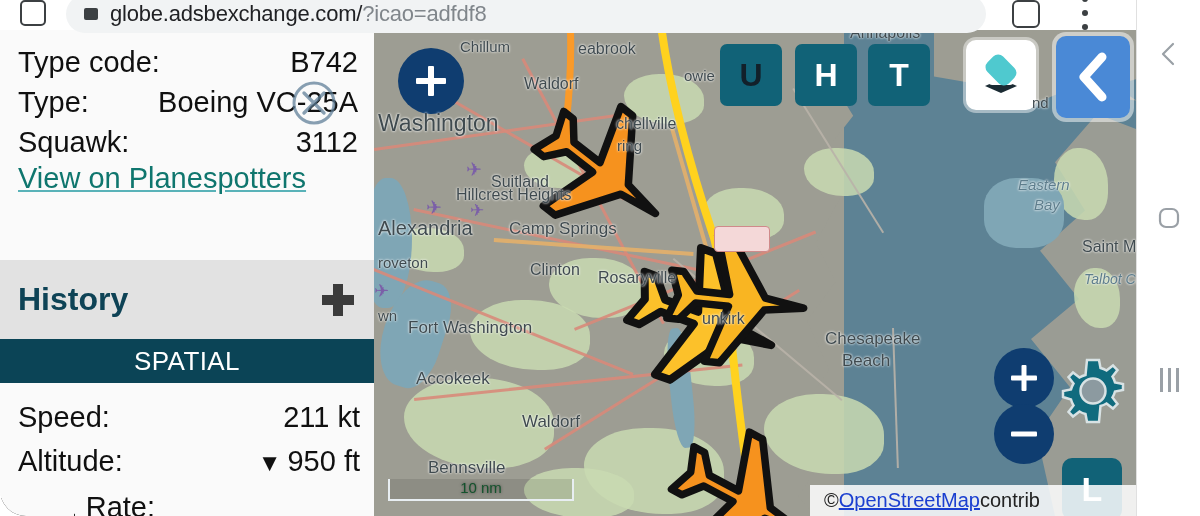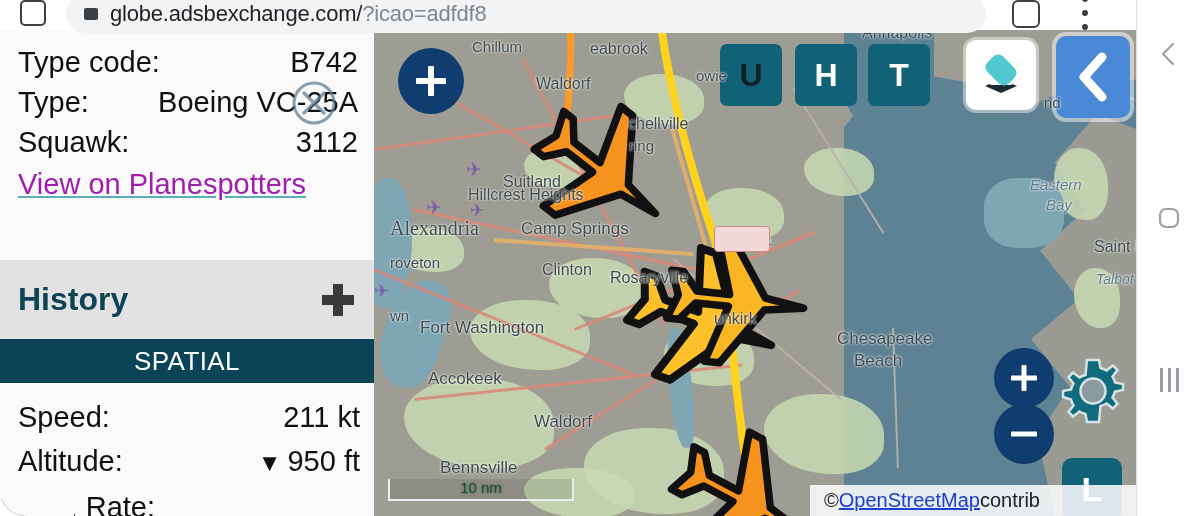--- a/index.html
+++ b/index.html
@@ -236,23 +236,23 @@
   .kv {
     display: flex; justify-content: space-between; align-items: baseline;
     font-size: 29px; color: #101010;
     line-height: 40px;
     padding-right: 6px;
   }
   .kv .k { color: #101010; }
   .kv .v { color: #101010; text-align: right; }
   #planespotters-link {
     display: inline-block;
-    margin-top: 6px;
+    margin-top: 0;
     font-size: 29px;
-    color: #a21caf;
+    color: #0f766e;
     text-decoration: underline;
     text-decoration-color: #59b2b8;
     cursor: pointer;
   }
   #close-x {
     position: absolute; left: 290px; top: 51px;
     width: 48px; height: 48px;
     cursor: pointer;
     opacity: .72;
   }
@@ -393,35 +393,36 @@
         <path d="M50 4 L54 30 L92 56 L92 66 L54 54 L54 76 L66 86 L66 94 L50 88 L34 94 L34 86 L46 76 L46 54 L8 66 L8 56 L46 30 Z" fill="#f6921e" stroke="#111" stroke-width="5" stroke-linejoin="round"></path>
       </svg>
     </div>
 
     <div style="position:absolute;left:92px;top:130px;color:#7b5fa8;font-size:19px;">✈</div>
     <div style="position:absolute;left:52px;top:168px;color:#7b5fa8;font-size:19px;">✈</div>
     <div style="position:absolute;left:96px;top:172px;color:#7b5fa8;font-size:17px;">✈</div>
     <div style="position:absolute;left:0px;top:252px;color:#7b5fa8;font-size:18px;">✈</div>
   </div>
 
-  <div id="map-labels" style="position:absolute;left:16px;top:0;width:1136px;height:516px;pointer-events:none;z-index:25;text-align:center;">
+  <div id="map-labels" style="position:absolute;left:4px;top:0;width:1136px;height:516px;pointer-events:none;z-index:25;text-align:center;">
       <div class="mlabel" style="left: 456px; top: 38px; font-size: 15px;">Chillum</div>
       <div class="mlabel" style="left: 574px; top: 40px; font-size: 16px;">eabrook</div>
       <div class="mlabel" style="left: 846px; top: 24px; font-size: 16px;">Annapolis</div>
       <div class="mlabel" style="left: 520px; top: 75px; font-size: 16px;">Waldorf</div>
       <div class="mlabel" style="left: 680px; top: 67px; font-size: 15px;">owie</div>
+      <div class="mlabel" style="left: 374px; top: 110px; font-size: 23px;">Washington</div>
       <div class="mlabel" style="left: 612px; top: 115px; font-size: 16px;">chellville</div>
       <div class="mlabel" style="left: 1028px; top: 94px; font-size: 15px;">nd</div>
       <div class="mlabel" style="left: 613px; top: 137px; font-size: 15px;">ring</div>
       <div class="mlabel" style="left: 487px; top: 173px; font-size: 16px;">Suitland</div>
       <div class="mlabel water-name" style="left: 1014px; top: 176px; font-size: 15px;">Eastern</div>
       <div class="mlabel" style="left: 452px; top: 186px; font-size: 16px;">Hillcrest Heights</div>
       <div class="mlabel water-name" style="left: 1030px; top: 196px; font-size: 15px;">Bay</div>
       <div class="mlabel" style="left: 720px; top: 233px; font-size: 15px;">MD 4</div>
-      <div class="mlabel" style="left: 374px; top: 217px; font-size: 20px; font-family: Liberation Serif, serif;">Alexandria</div>
+      <div class="mlabel" style="left: 374px; top: 217px; font-size: 20px;">Alexandria</div>
       <div class="mlabel" style="left: 505px; top: 219px; font-size: 17px;">Camp Springs</div>
       <div class="mlabel" style="left: 1078px; top: 238px; font-size: 16px;">Saint Mic</div>
       <div class="mlabel" style="left: 374px; top: 254px; font-size: 15px;">roveton</div>
       <div class="mlabel" style="left: 526px; top: 261px; font-size: 16px;">Clinton</div>
       <div class="mlabel" style="left: 594px; top: 269px; font-size: 16px;">Rosaryville</div>
       <div class="mlabel water-name" style="left: 1080px; top: 271px; font-size: 14px;">Talbot Co</div>
       <div class="mlabel" style="left: 698px; top: 310px; font-size: 16px;">unkirk</div>
       <div class="mlabel" style="left: 821px; top: 329px; font-size: 17px;">Chesapeake</div>
       <div class="mlabel" style="left: 374px; top: 307px; font-size: 15px;">wn</div>
       <div class="mlabel" style="left: 404px; top: 318px; font-size: 17px;">Fort Washington</div>

